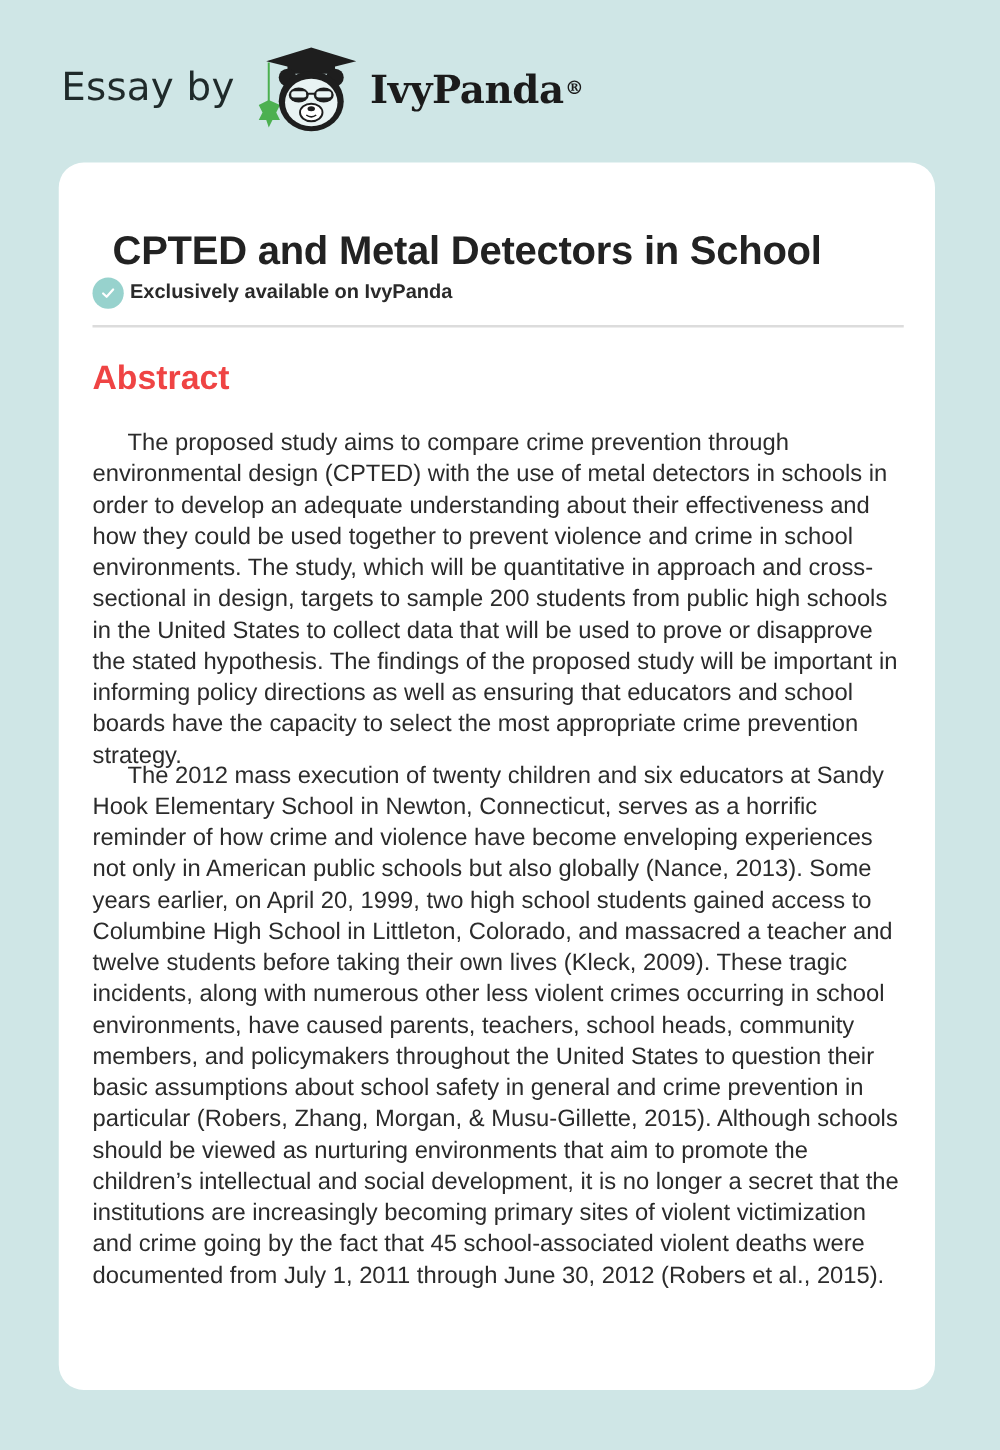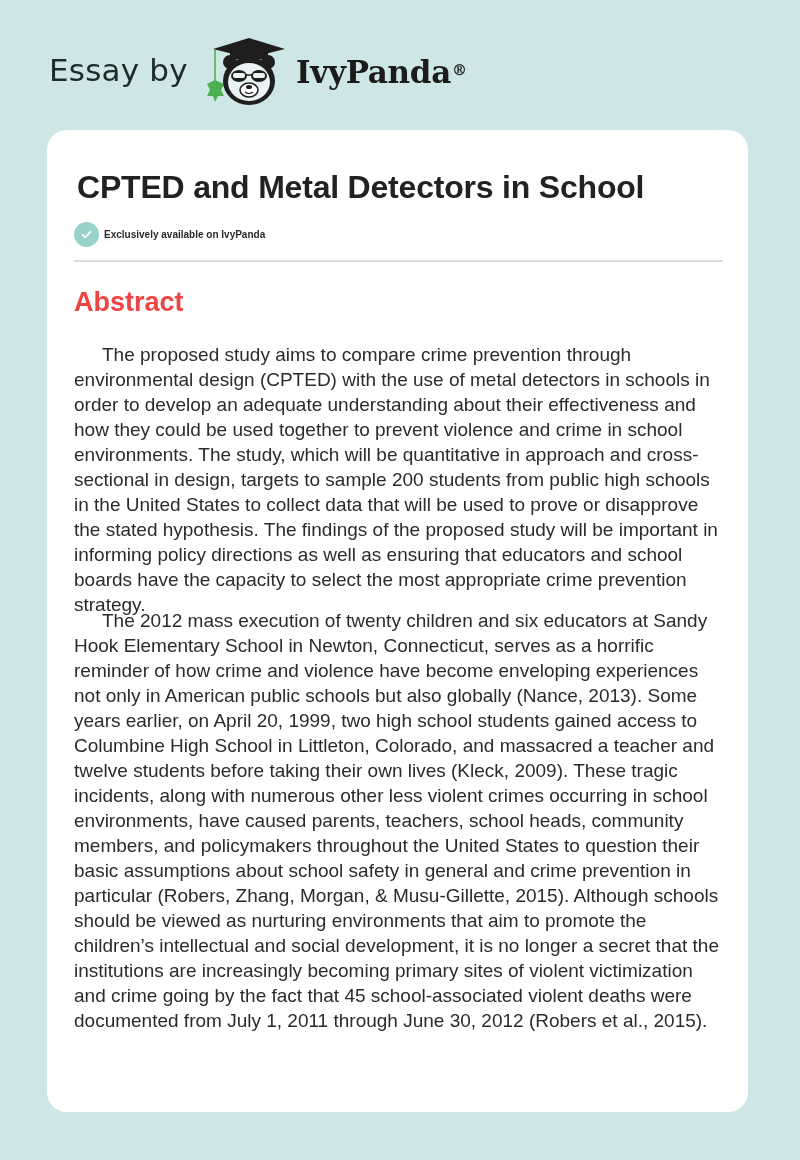--- a/index.html
+++ b/index.html
@@ -64,21 +64,21 @@
       top: 130px;
       width: 701px;
       height: 982px;
       background: #ffffff;
       border-radius: 20px;
     }
     .title {
       position: absolute;
       left: 27px;
       top: 34px;
-      margin: 3px;
+      margin: 16px;
       font-size: 32px;
       font-weight: bold;
       color: #222222;
       line-height: 40px;
       letter-spacing: -0.2px;
     }
     .badge {
       position: absolute;
       left: 27px;
       top: 91px;
@@ -90,21 +90,21 @@
       width: 25px;
       height: 25px;
       border-radius: 50%;
       background: #97d2cd;
       display: inline-flex;
       align-items: center;
       justify-content: center;
       margin-right: 5px;
     }
     .badge-text {
-      font-size: 10px;
+      font-size: 16px;
       font-weight: bold;
       color: #2a2a2a;
     }
     .divider {
       position: absolute;
       left: 27px;
       top: 130px;
       width: 649px;
       height: 2px;
       background: #dcdcdc;

